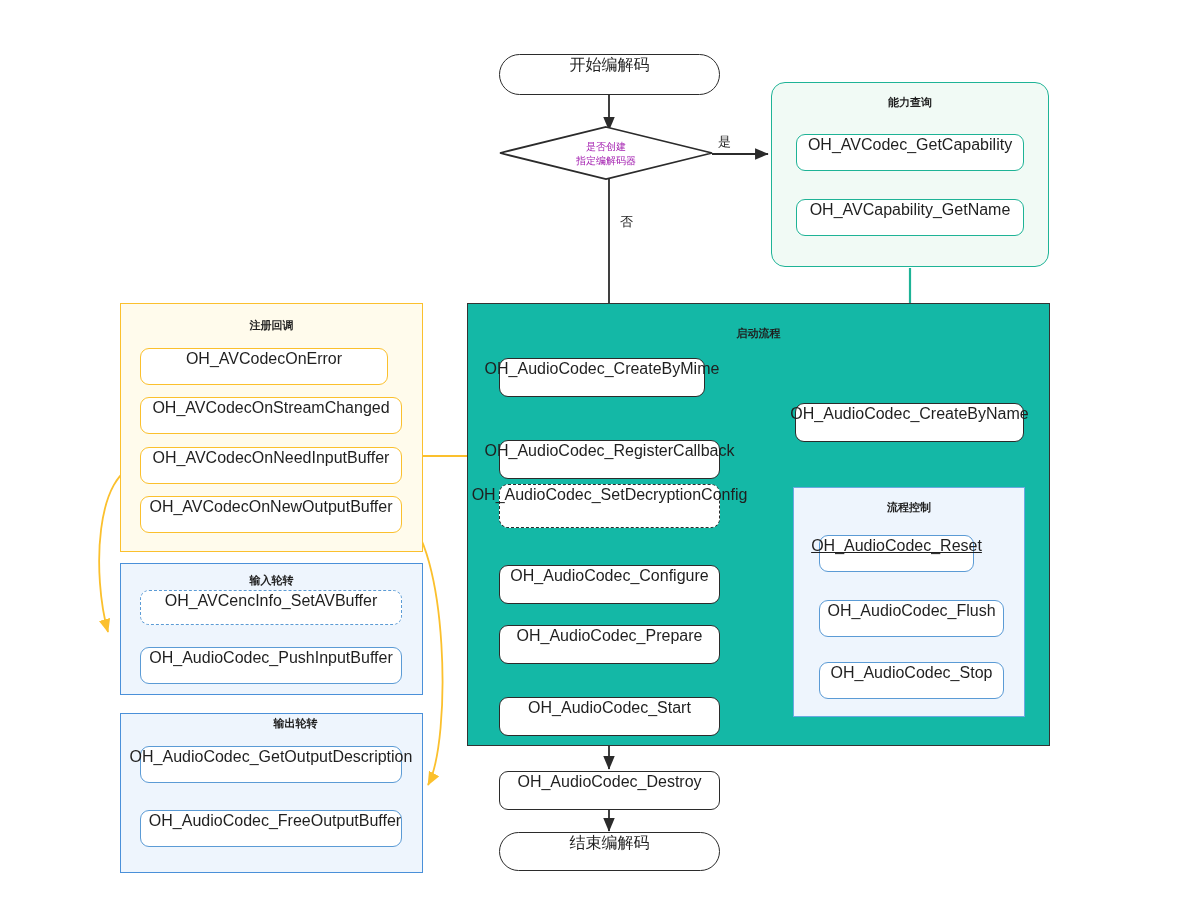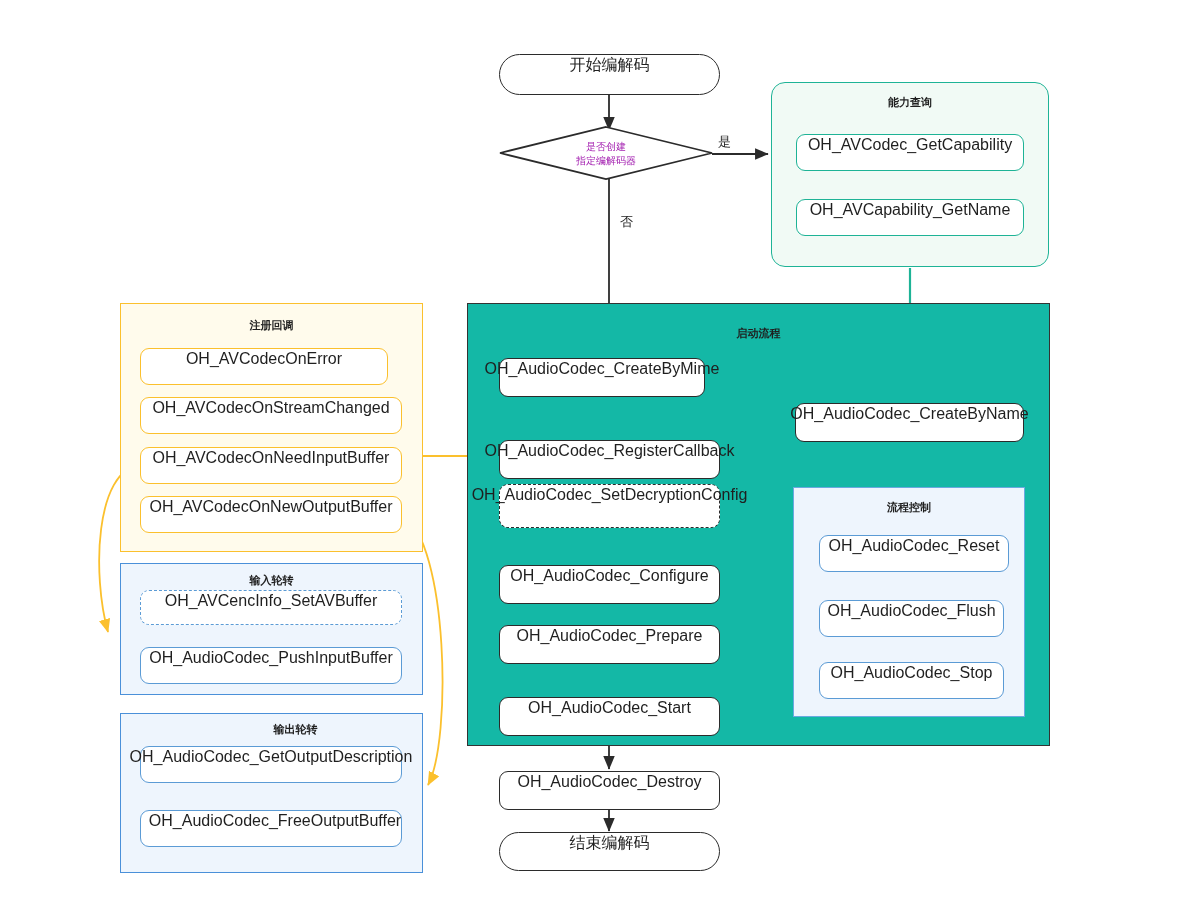--- a/index.html
+++ b/index.html
@@ -133,21 +133,21 @@
 
   <div class="group grp-callback" style="left:120px; top:303px; width:303px; height:249px;">
     <div class="group-title" style="top:14px;">注册回调</div>
   </div>
 
   <div class="group grp-blue" style="left:120px; top:563px; width:303px; height:132px;">
     <div class="group-title" style="top:9px;">输入轮转</div>
   </div>
 
   <div class="group grp-blue" style="left:120px; top:713px; width:303px; height:160px;">
-    <div class="group-title" style="top:8px;padding-left:48px;">输出轮转</div>
+    <div class="group-title" style="top:2px;padding-left:48px;">输出轮转</div>
   </div>
 
   <div class="group grp-control" style="left:793px; top:487px; width:232px; height:230px;">
     <div class="group-title" style="top:12px;">流程控制</div>
   </div>
 
   <svg class="edges" viewBox="0 0 1200 912" xmlns="http://www.w3.org/2000/svg">
     <defs>
       <marker id="ah-black" markerWidth="9" markerHeight="9" refX="7.2" refY="3.2" orient="auto" markerUnits="strokeWidth">
         <path d="M0,0 L0,6.4 L7.6,3.2 z" fill="#2b2b2b"></path>
@@ -274,21 +274,21 @@
   <div class="node n-process" style="left:499px; top:625px; width:221px; height:39px;">
     <span>OH_AudioCodec_Prepare</span>
   </div>
   <div class="node n-process" style="left:499px; top:771px; width:221px; height:39px;">
     <span>OH_AudioCodec_Destroy</span>
   </div>
   <div class="node n-terminal" style="left:499px; top:832px; width:221px; height:39px;">
     <span>结束编解码</span>
   </div>
 
-  <div class="node n-blue" style="left:819px; top:535px; width:190px; height:37px;">
+  <div class="node n-blue" style="left:819px; top:535px; width:155px; height:37px;text-decoration:underline;">
     <span>OH_AudioCodec_Reset</span>
   </div>
   <div class="node n-blue" style="left:819px; top:600px; width:185px; height:37px;">
     <span>OH_AudioCodec_Flush</span>
   </div>
   <div class="node n-blue" style="left:819px; top:662px; width:185px; height:37px;">
     <span>OH_AudioCodec_Stop</span>
   </div>
 
 </div>

